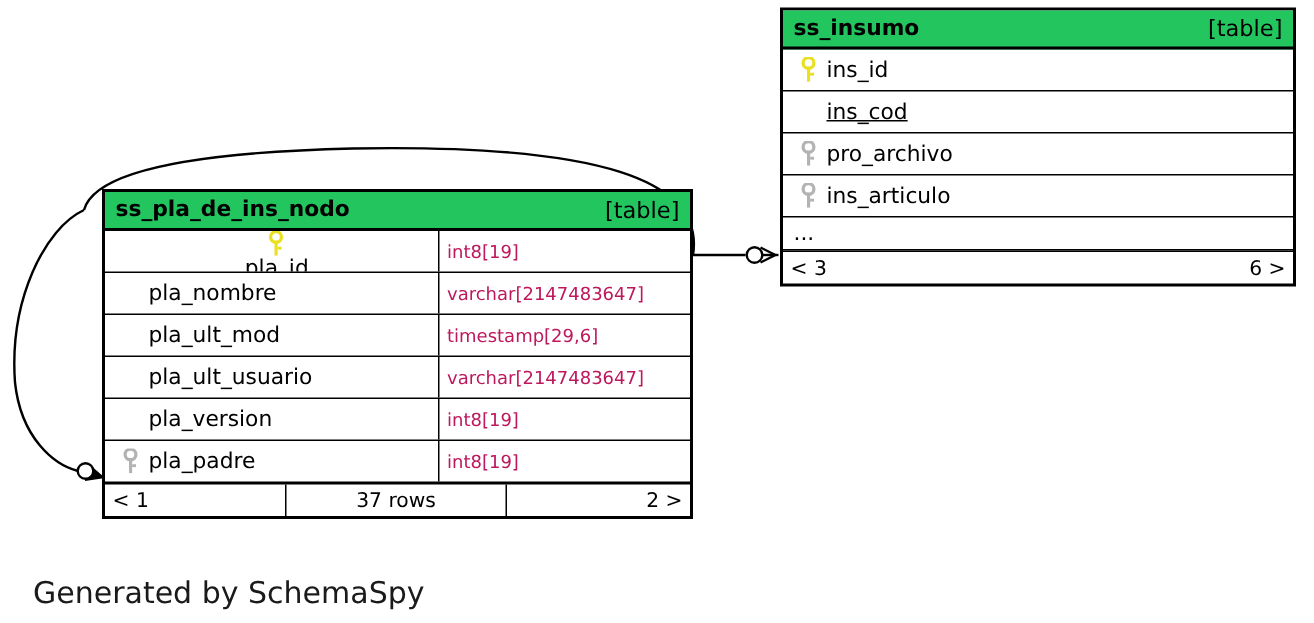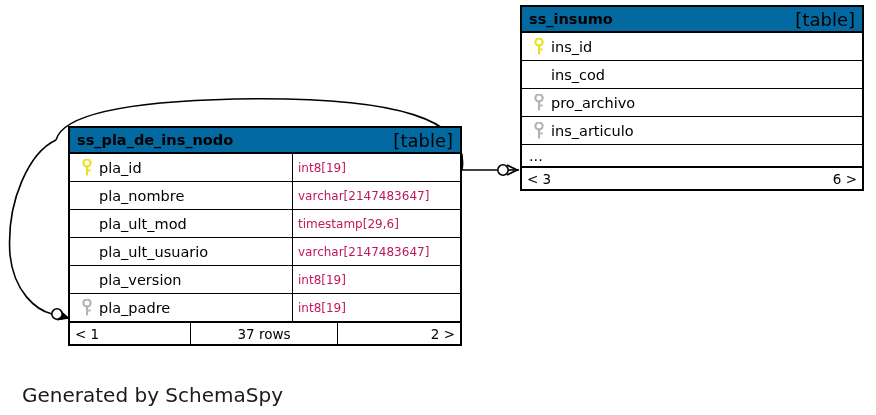--- a/index.html
+++ b/index.html
@@ -34,38 +34,38 @@
   
   .table-node {
     position: absolute;
     border: 2px solid #000000;
     background: #ffffff;
     box-sizing: border-box;
     z-index: 2;
   }
 
   .table-header {
-    background: #0369a1;
+    background: #22c55e;
     border-bottom: 2px solid #000000;
     box-sizing: border-box;
     display: flex;
     align-items: center;
     justify-content: space-between;
     padding: 0 7px;
     height: 26px;
   }
   .table-title {
     font-weight: bold;
     font-size: 14.5px;
     color: #000000;
     letter-spacing: 0px;
     white-space: nowrap;
   }
   .table-kind {
-    font-size: 18px;
+    font-size: 15px;
     color: #000000;
     white-space: nowrap;
   }
 
   .col-row {
     display: flex;
     align-items: stretch;
     border-bottom: 1px solid #000000;
     box-sizing: border-box;
     height: 28px;
@@ -190,21 +190,21 @@
   </svg>
 
   <div class="table-node" id="node-left" style="left:68px; top:126px; width:394px;">
 
     <div class="table-header">
       <span class="table-title">ss_pla_de_ins_nodo</span>
       <span class="table-kind">[table]</span>
     </div>
 
     <div class="col-row">
-      <div class="col-name-cell" style="width:222px;">
+      <div class="col-name-cell" style="width:222px;flex-direction:column;">
         <span class="key-slot">
           <svg width="10" height="17" viewBox="0 0 10 17">
               <circle cx="5" cy="4" r="3.6" fill="none" stroke="#e8e020" stroke-width="2.2"></circle>
               <rect x="4" y="6.4" width="2.1" height="10" fill="#e8e020"></rect>
               <rect x="6.1" y="10.5" width="2.6" height="1.9" fill="#e8e020"></rect>
             </svg>
         </span>
         <span class="col-label">pla_id</span>
       </div>
       <div class="col-type-cell">
@@ -289,21 +289,21 @@
               <circle cx="5" cy="4" r="3.6" fill="none" stroke="#e8e020" stroke-width="2.2"></circle>
               <rect x="4" y="6.4" width="2.1" height="10" fill="#e8e020"></rect>
               <rect x="6.1" y="10.5" width="2.6" height="1.9" fill="#e8e020"></rect>
             </svg>
         </span>
         <span class="col-label">ins_id</span>
       </div>
     </div>
 
     <div class="col-row">
-      <div class="col-name-cell" style="flex:1;">
+      <div class="col-name-cell" style="flex:1;text-decoration:underline;">
         <span class="key-slot empty"></span>
         <span class="col-label">ins_cod</span>
       </div>
     </div>
 
     <div class="col-row">
       <div class="col-name-cell" style="flex:1;">
         <span class="key-slot">
           <svg width="10" height="17" viewBox="0 0 10 17">
               <circle cx="5" cy="4" r="3.6" fill="none" stroke="#b3b3b3" stroke-width="2.2"></circle>

